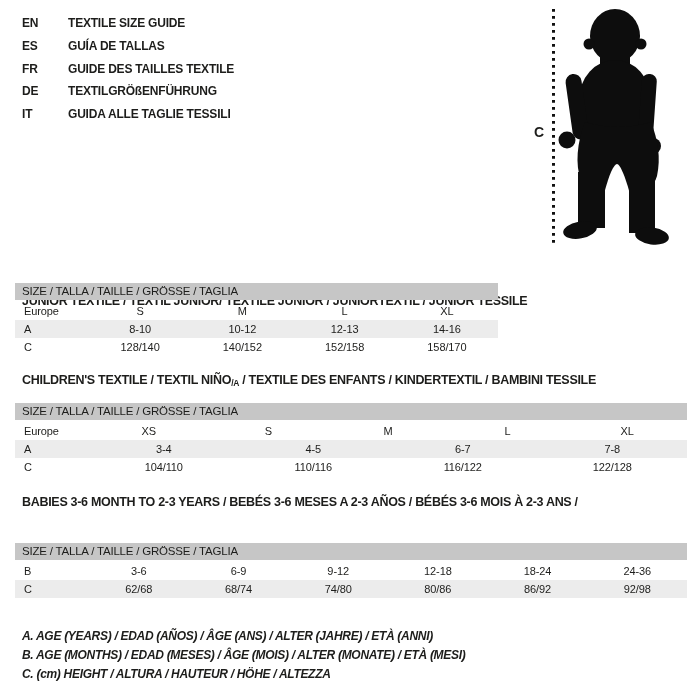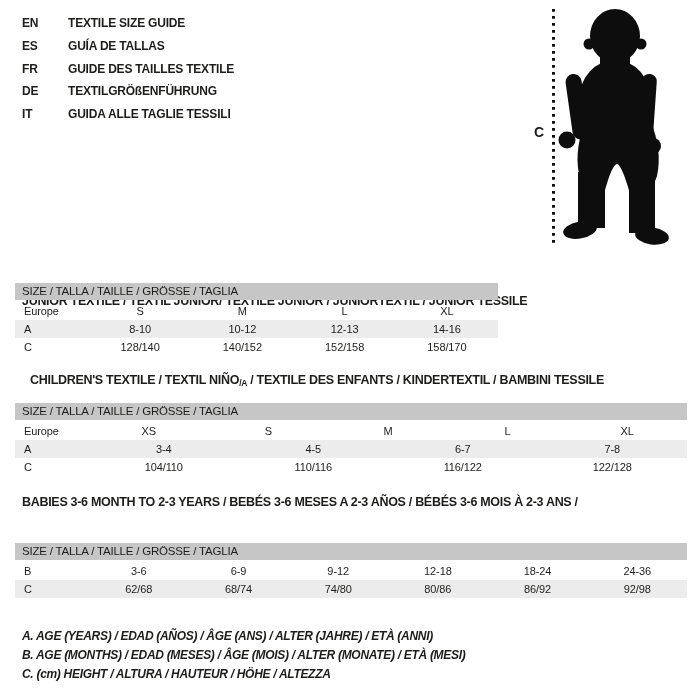--- a/index.html
+++ b/index.html
@@ -101,21 +101,21 @@
   </div>
   <div class="t-row">
     <span class="t-label">C</span>
     <span class="t-cell">128/140</span>
     <span class="t-cell">140/152</span>
     <span class="t-cell">152/158</span>
     <span class="t-cell">158/170</span>
   </div>
 </div>
 
-<div class="section-title" style="top:371px;margin-left:8px;">
+<div class="section-title" style="top:371px;">
   <span>CHILDREN'S TEXTILE / TEXTIL NIÑO</span><span class="sub">/A</span><span> / TEXTILE DES ENFANTS / KINDERTEXTIL / BAMBINI TESSILE</span>
 </div>
 
 <div class="size-table" style="top:403px;width:672px;">
   <div class="t-header">SIZE / TALLA / TAILLE / GRÖSSE / TAGLIA</div>
   <div class="t-row">
     <span class="t-label">Europe</span>
     <span class="t-cell">XS</span>
     <span class="t-cell">S</span>
     <span class="t-cell">M</span>

